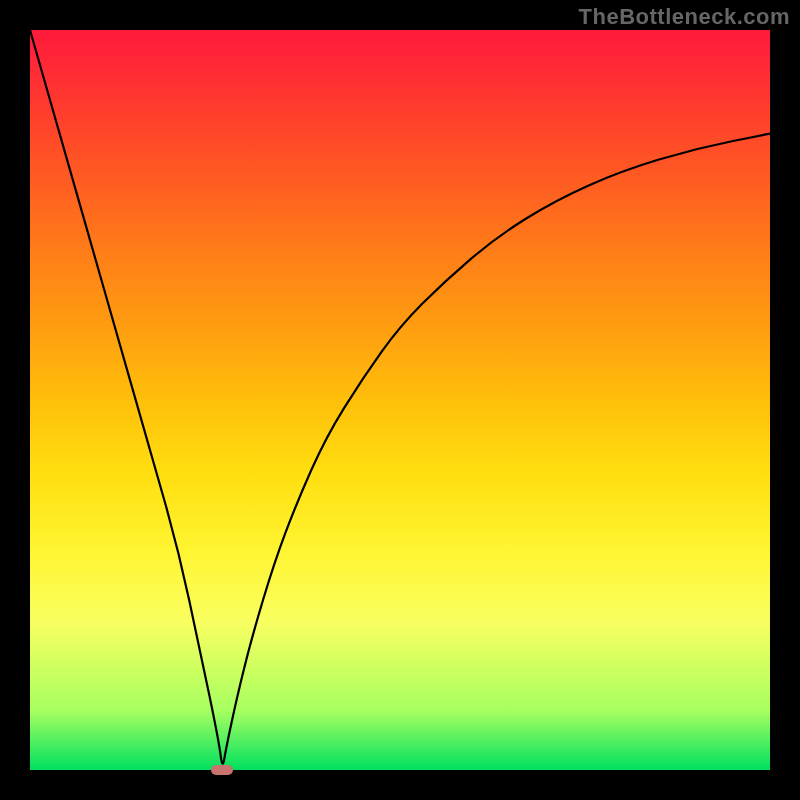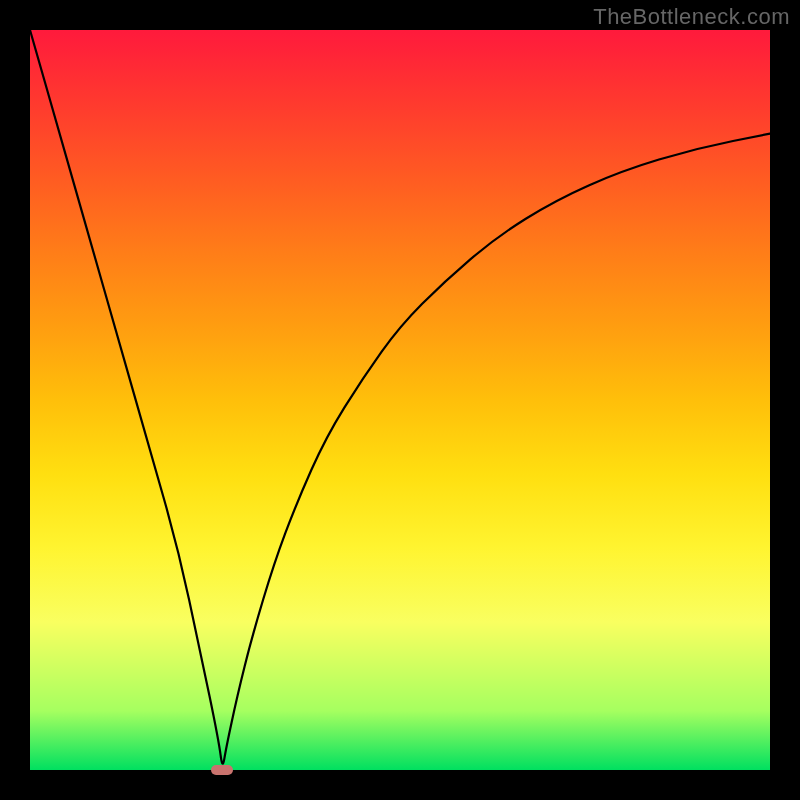--- a/index.html
+++ b/index.html
@@ -38,21 +38,21 @@
       #a6ff60 92%,
       #00e060 100%
     );
   }
   .watermark {
     position: absolute;
     top: 4px;
     right: 10px;
     color: #666;
     font-size: 22px;
-    font-weight: 400;
+    font-weight: 700;
     letter-spacing: 0.5px;
     user-select: none;
   }
   svg.curve {
     position: absolute;
     left: 0;
     top: 0;
     width: 740px;
     height: 740px;
     overflow: visible;

